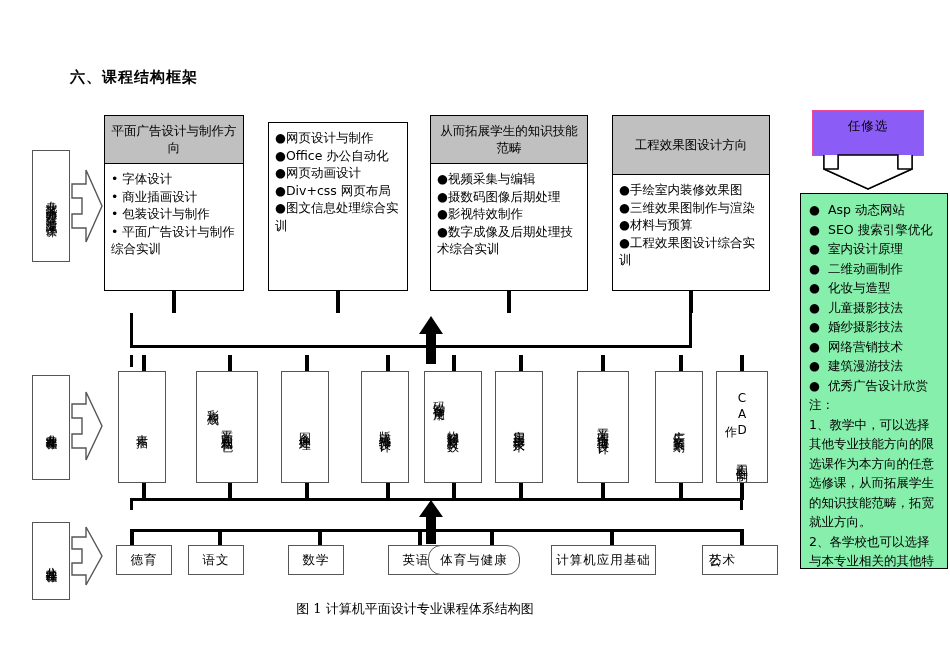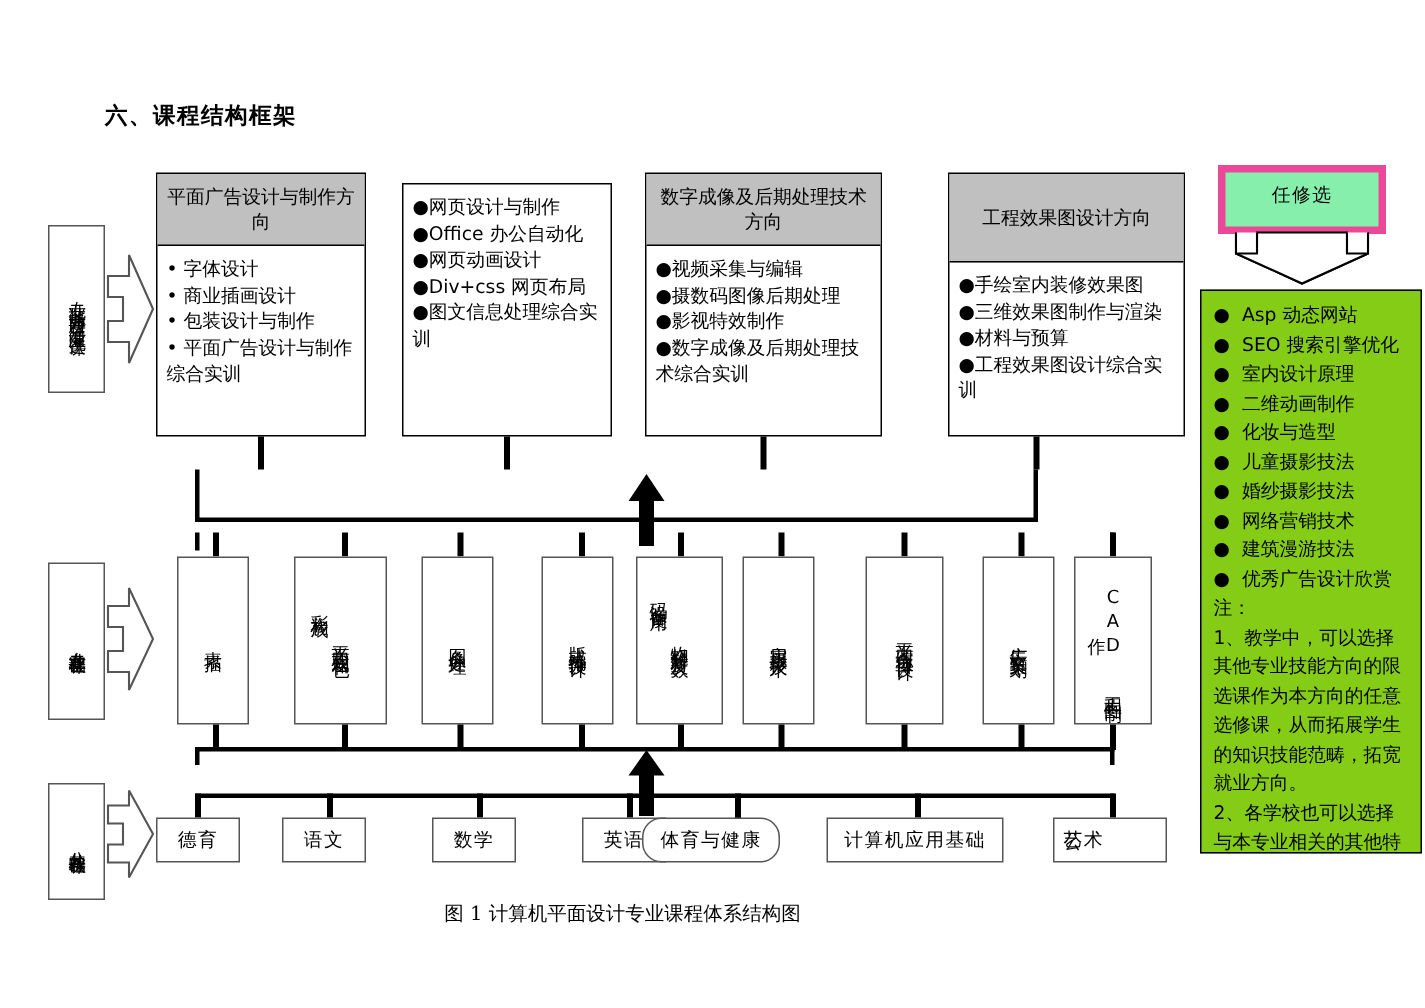--- a/index.html
+++ b/index.html
@@ -42,23 +42,23 @@
   .hbox{border:1px solid #555;background:#fff;display:flex;
         align-items:center;justify-content:center;font-size:12.5px;
         letter-spacing:1px;}
 
   
   .bar{background:#000;}
   .stub{background:#000;width:4px;}
   .hline{background:#000;height:3px;}
 
   
-  #elective-head{border:5px solid #ec4899;background:#86efac;
+  #elective-head{border:1px solid #ec4899;background:#8b5cf6;
                  font-size:12.5px;text-align:center;letter-spacing:1px;padding-top:7px;}
-  #elective-list{border:1px solid #000;background:#84cc16;font-size:12.5px;
+  #elective-list{border:1px solid #000;background:#86efac;font-size:12.5px;
                  line-height:19.5px;padding:6px 6px 0 8px;overflow:hidden;}
   #elective-list .li{display:block;text-indent:0;}
   #elective-list .li .b{display:inline-block;width:19px;}
   #elective-list .note{display:block;}
 </style>
 </head>
 <body>
 
 <div class="abs" id="page-title">六、课程结构框架</div>
 
@@ -94,30 +94,30 @@
   <div class="dir-body">
     <div>●网页设计与制作</div>
     <div>●Office 办公自动化</div>
     <div>●网页动画设计</div>
     <div>●Div+css 网页布局</div>
     <div>●图文信息处理综合实训</div>
   </div>
 </div>
 
 <div class="abs dir-box" style="left:430px;top:115px;width:158px;height:176px;">
-  <div class="dir-head">数字成像及后期处理技术方向</div>
+  <div class="dir-head">从而拓展学生的知识技能范畴</div>
   <div class="dir-body">
     <div>●视频采集与编辑</div>
     <div>●摄数码图像后期处理</div>
     <div>●影视特效制作</div>
     <div>●数字成像及后期处理技术综合实训</div>
   </div>
 </div>
 
-<div class="abs dir-box" style="left:632px;top:115px;width:158px;height:176px;">
+<div class="abs dir-box" style="left:612px;top:115px;width:158px;height:176px;">
   <div class="dir-head" style="height:45px;display:flex;align-items:center;justify-content:center;">工程效果图设计方向</div>
   <div class="dir-body">
     <div>●手绘室内装修效果图</div>
     <div>●三维效果图制作与渲染</div>
     <div>●材料与预算</div>
     <div>●工程效果图设计综合实训</div>
   </div>
 </div>
 
 <div class="abs stub" style="left:172px;top:291px;height:22px;"></div>
@@ -194,26 +194,26 @@
 <div class="abs hline" style="left:130px;top:529px;width:613px;"></div>
 
 <div class="abs stub" style="left:130px;top:529px;height:20px;"></div>
 <div class="abs stub" style="left:218px;top:529px;height:20px;"></div>
 <div class="abs stub" style="left:318px;top:529px;height:20px;"></div>
 <div class="abs stub" style="left:418px;top:529px;height:20px;"></div>
 <div class="abs stub" style="left:490px;top:529px;height:20px;"></div>
 <div class="abs stub" style="left:610px;top:529px;height:20px;"></div>
 <div class="abs stub" style="left:740px;top:529px;height:20px;"></div>
 
-<div class="abs hbox" style="left:104px;top:545px;width:56px;height:30px;">德育</div>
+<div class="abs hbox" style="left:116px;top:545px;width:56px;height:30px;">德育</div>
 <div class="abs hbox" style="left:188px;top:545px;width:56px;height:30px;">语文</div>
 <div class="abs hbox" style="left:288px;top:545px;width:56px;height:30px;">数学</div>
 <div class="abs hbox" style="left:388px;top:545px;width:56px;height:30px;">英语</div>
 <div class="abs hbox" style="left:428px;top:545px;width:92px;height:30px;border-radius:13px;">体育与健康</div>
-<div class="abs hbox" style="left:551px;top:545px;width:118px;height:30px;">计算机应用基础</div>
+<div class="abs hbox" style="left:551px;top:545px;width:105px;height:30px;">计算机应用基础</div>
 <div class="abs hbox" style="left:702px;top:545px;width:76px;height:30px;justify-content:flex-start;padding-left:6px;position:absolute;">
   <span>艺术</span>
   <span class="abs" style="left:6px;top:7px;font-size:12.5px;letter-spacing:1px;">公</span>
 </div>
 
 <div class="abs" id="figure-caption">图 1 计算机平面设计专业课程体系结构图</div>
 
 <div class="abs" id="elective-head" style="left:812px;top:110px;width:112px;height:46px;">任修选</div>
 
 <svg class="abs" style="left:822px;top:153px;" width="92" height="38" viewBox="0 0 92 38">

